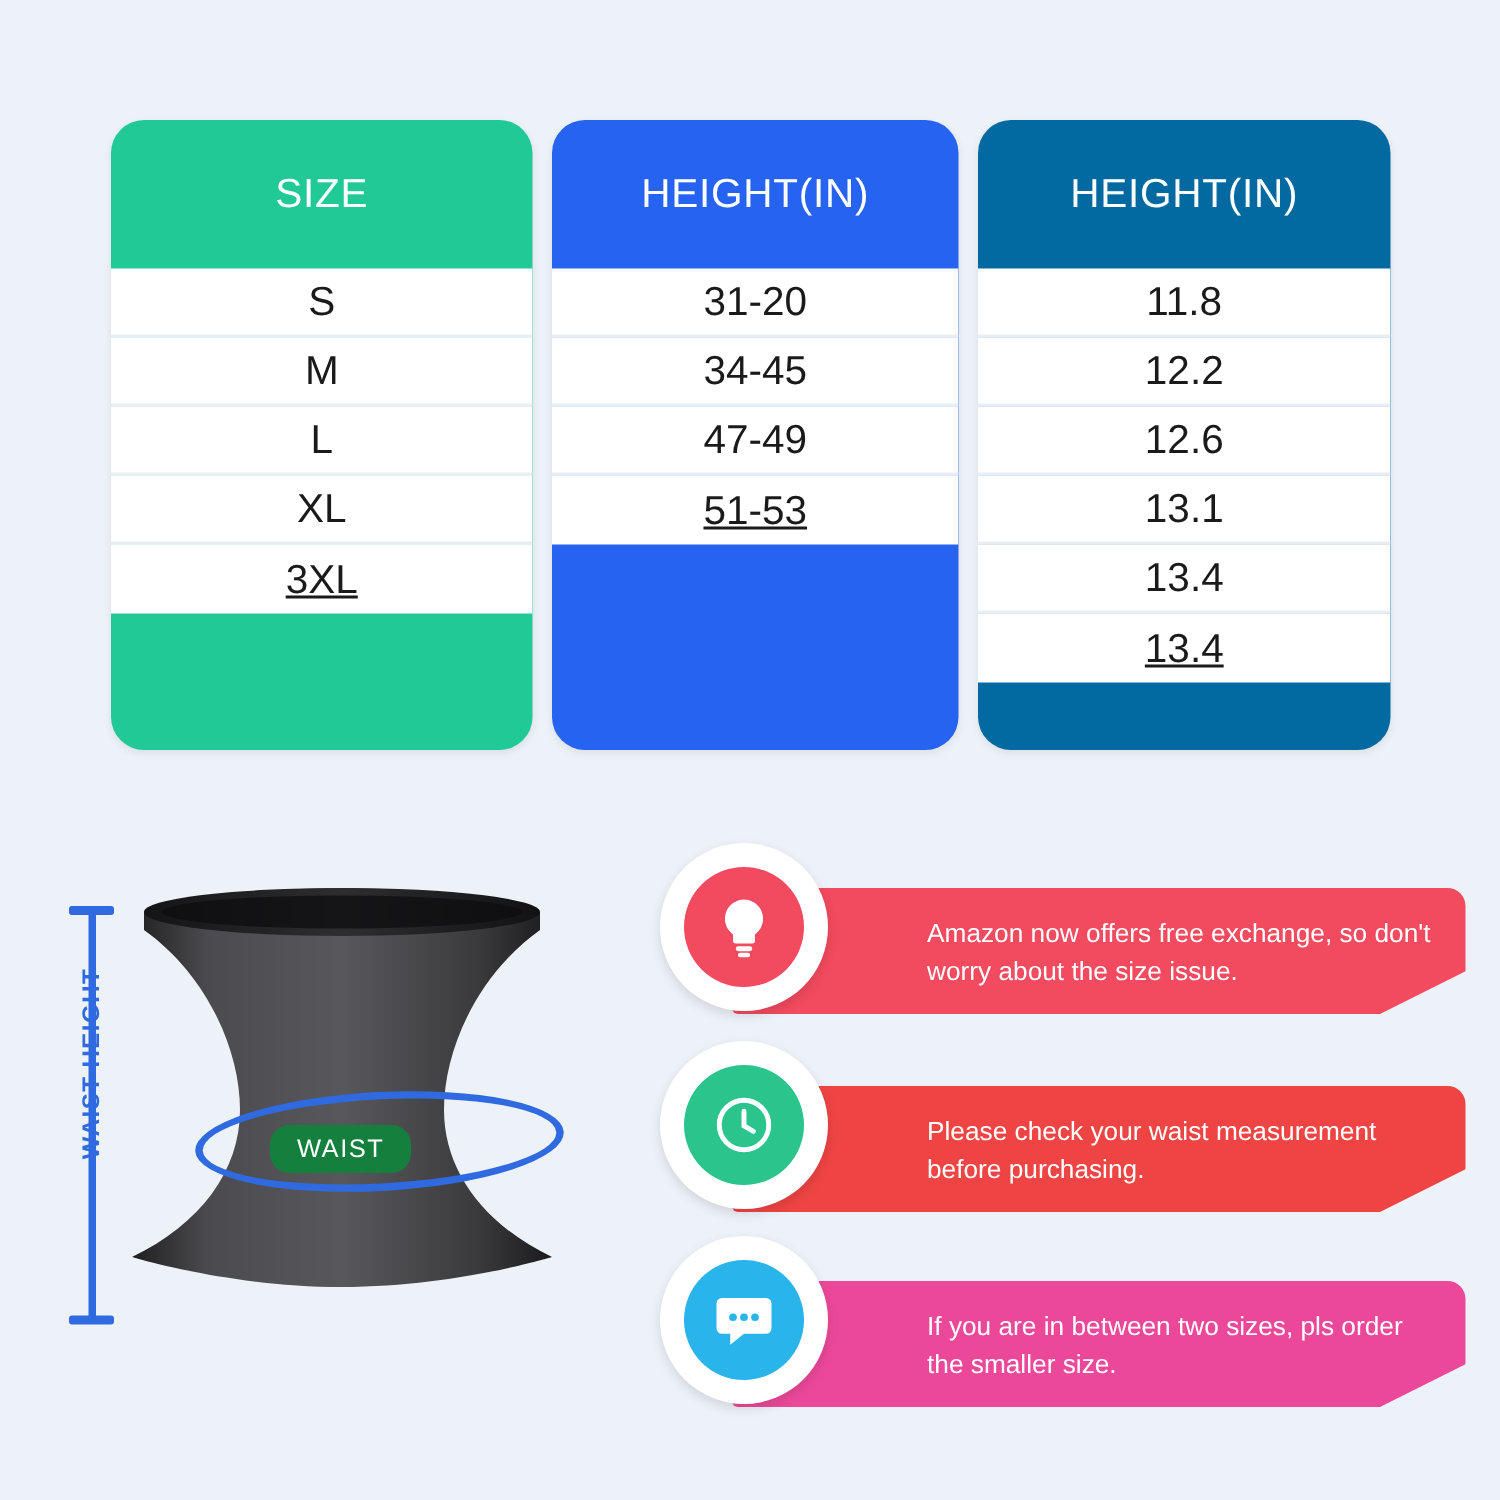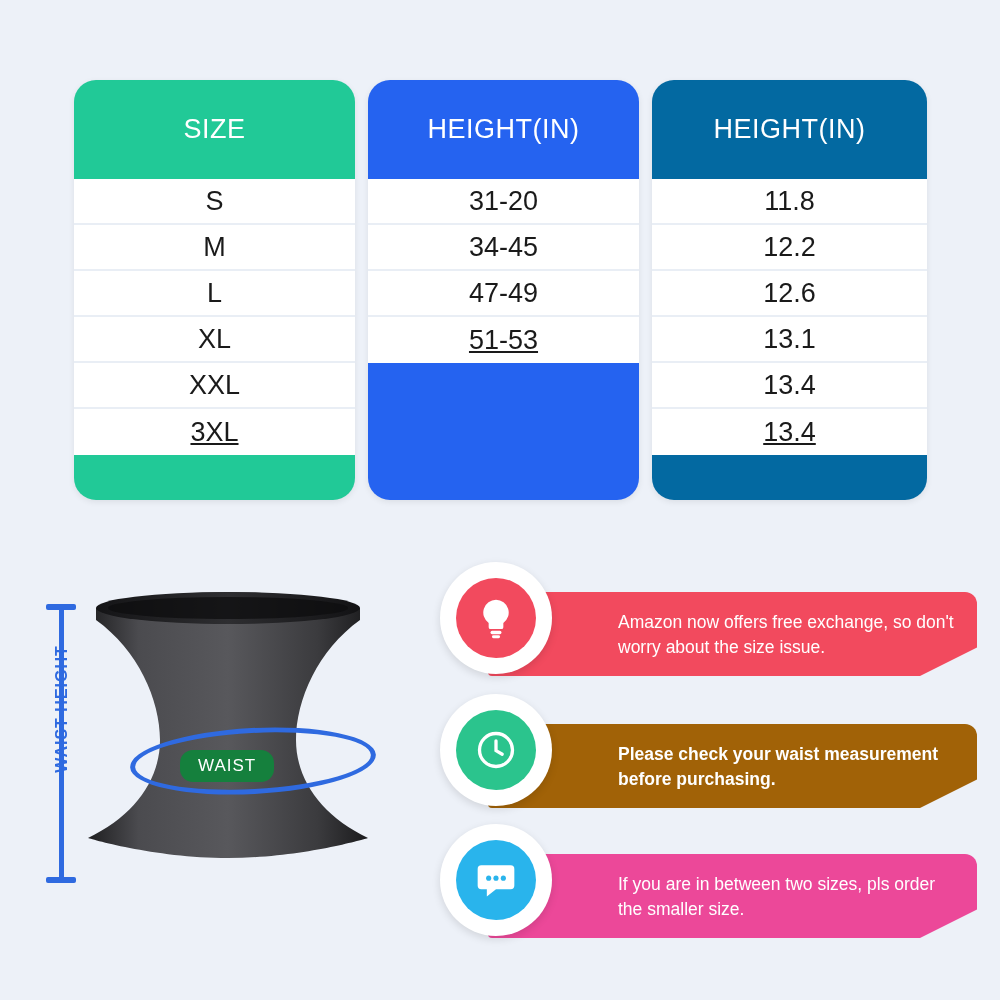--- a/index.html
+++ b/index.html
@@ -117,21 +117,21 @@
   .note.n1 { top: 142px; }
   .note.n2 { top: 272px; }
 
   .ribbon {
     position: absolute;
     left: 56px; top: 30px;
     width: 489px; height: 84px;
     border-radius: 4px 12px 12px 4px;
   }
   .ribbon.r0 { background: #f24a5e; }
-  .ribbon.r1 { background: #a16207; font-weight: bold; }
+  .ribbon.r1 { background: #ef4444; }
   .ribbon.r2 { background: #ec4899; }
   .ribbon::after {
     content: "";
     position: absolute;
     right: -1px; bottom: -1px;
     border-left: 60px solid transparent;
     border-bottom: 30px solid #edf1f8;
   }
   .ribbon-text {
     position: absolute;
@@ -177,21 +177,20 @@
 
   <div class="size-table">
 
     <div class="col c0">
       <div class="col-head">SIZE</div>
       <div class="cells">
         <div class="cell">S</div>
         <div class="cell">M</div>
         <div class="cell">L</div>
         <div class="cell">XL</div>
-        <div class="cell">XXL</div>
         <div class="cell">3XL</div>
       </div>
     </div>
 
     <div class="col c1">
       <div class="col-head">HEIGHT(IN)</div>
       <div class="cells">
         <div class="cell">31-20</div>
         <div class="cell">34-45</div>
         <div class="cell">47-49</div>

